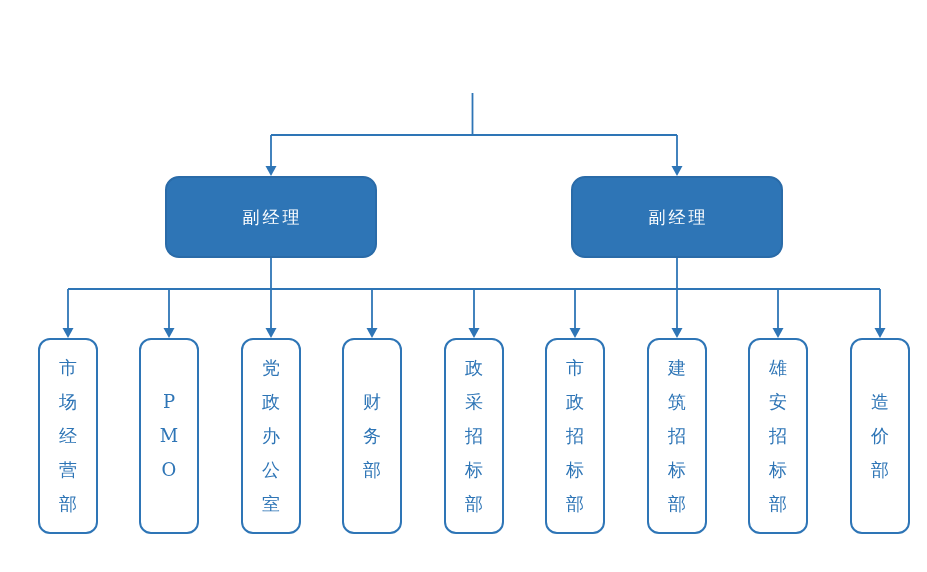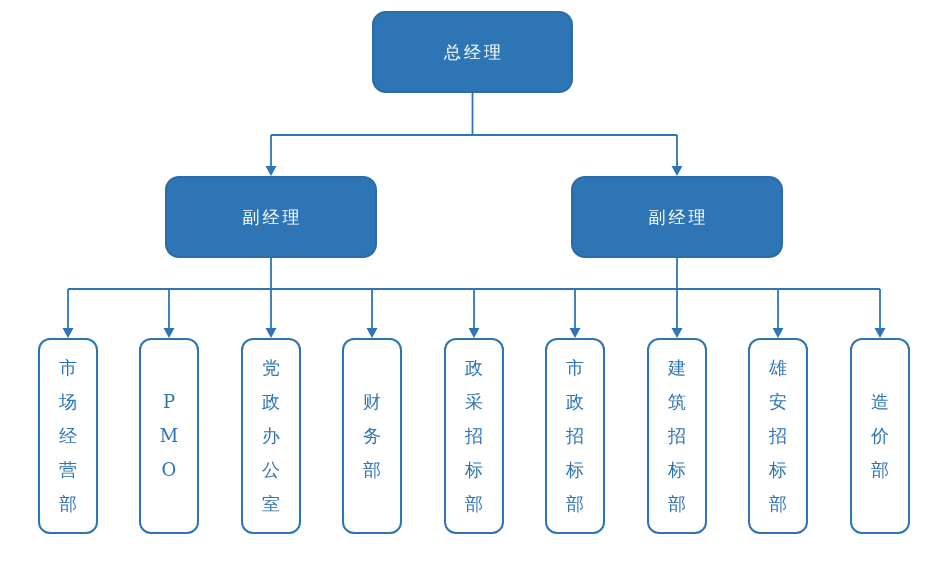--- a/index.html
+++ b/index.html
@@ -85,23 +85,20 @@
       <polygon points="265.5,328 276.5,328 271,338"></polygon>
       <polygon points="366.5,328 377.5,328 372,338"></polygon>
       <polygon points="468.5,328 479.5,328 474,338"></polygon>
       <polygon points="569.5,328 580.5,328 575,338"></polygon>
       <polygon points="671.5,328 682.5,328 677,338"></polygon>
       <polygon points="772.5,328 783.5,328 778,338"></polygon>
       <polygon points="874.5,328 885.5,328 880,338"></polygon>
     </g>
   </svg>
 
-  <div class="node node-filled node-root">
-    <span>总经理</span>
-  </div>
 
   <div class="node node-filled node-mgr-left">
     <span>副经理</span>
   </div>
 
   <div class="node node-filled node-mgr-right">
     <span>副经理</span>
   </div>
 
   <div class="dept d1">

